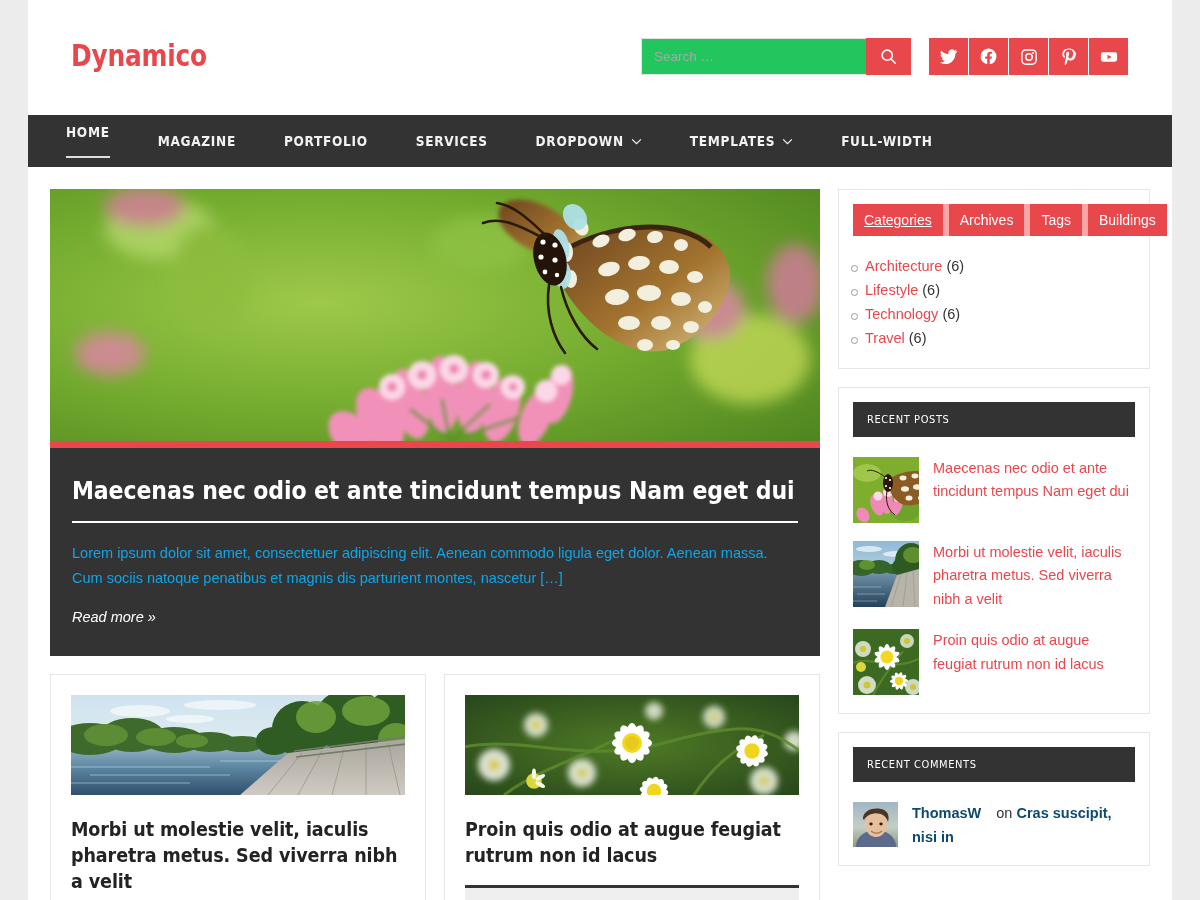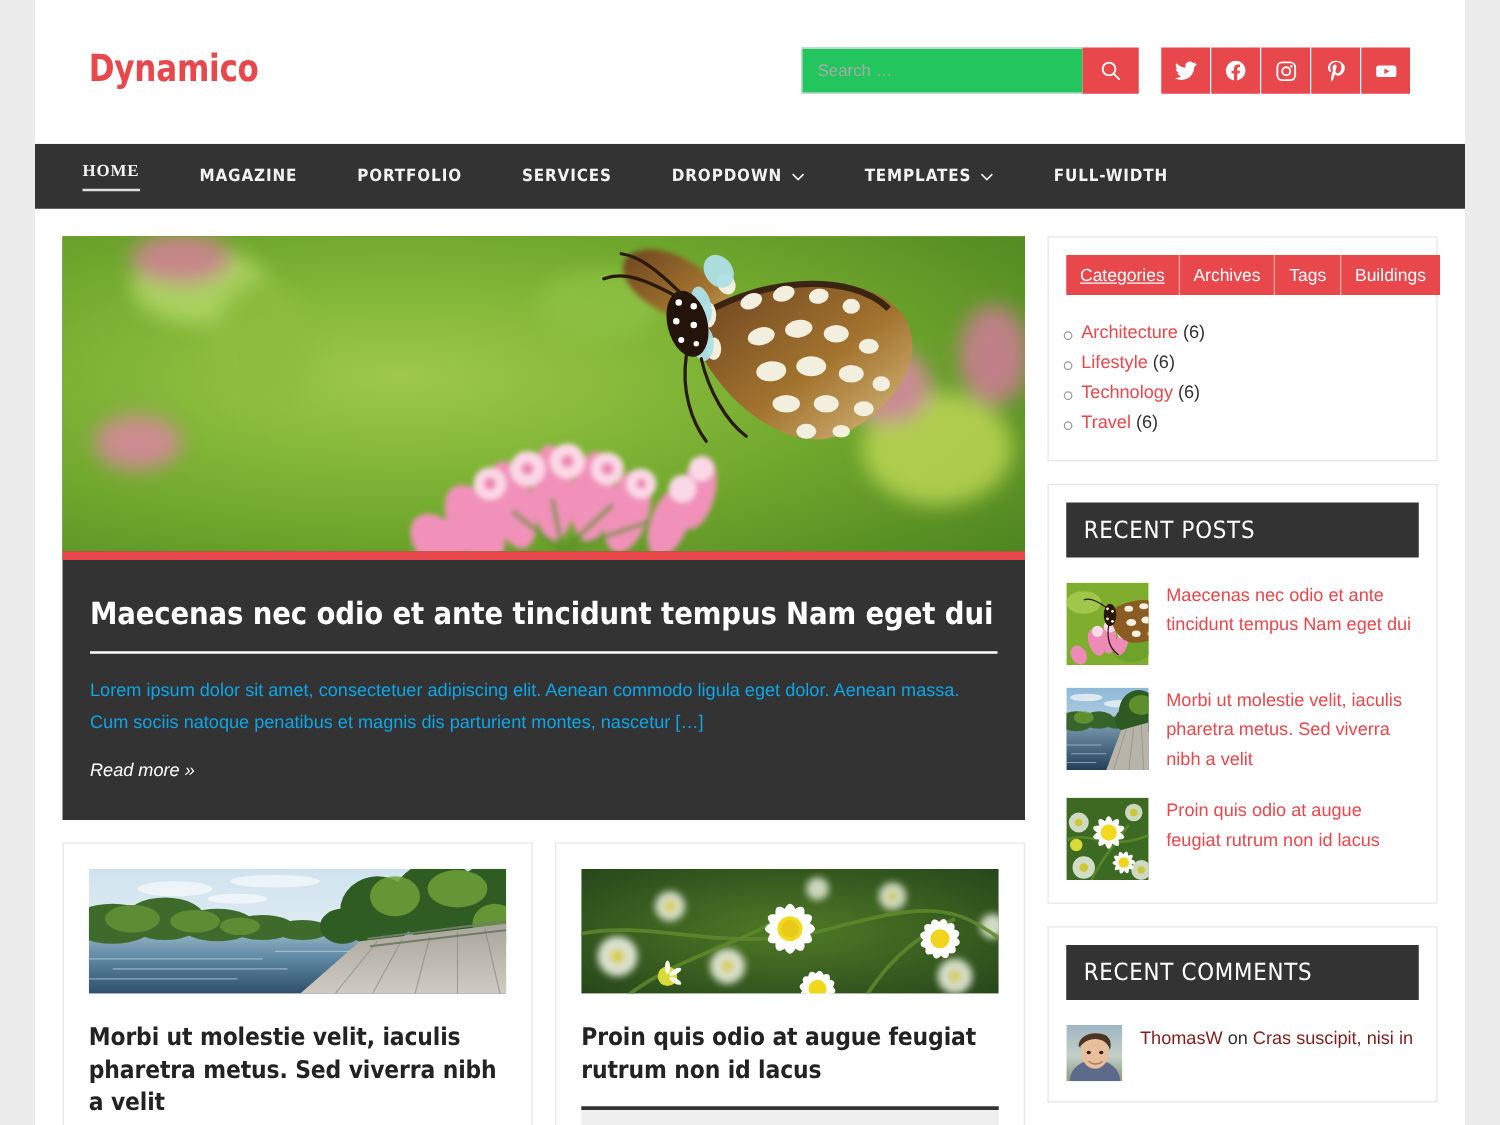--- a/index.html
+++ b/index.html
@@ -51,21 +51,21 @@
     height: 52px; background: #333; display: flex; align-items: center;
     padding-left: 14px;
   }
   .nav-item {
     display: flex; align-items: center; gap: 7px;
     padding: 0 24px; height: 52px; color: #f2f2f2;
     font-family: "DejaVu Sans Condensed", "Liberation Sans Narrow", "Liberation Sans", sans-serif;
     font-size: 13.5px; font-weight: bold; letter-spacing: 0.7px;
     text-decoration: none; cursor: pointer;
   }
-  .nav-item.active .nav-label { border-bottom: 2px solid #ddd; padding-bottom: 6px; font-family: Liberation Serif, serif; }
+  .nav-item.active .nav-label { border-bottom: 2px solid #ddd; padding-bottom: 16px; }
   .chev { display: block; }
 
   
   .content { display: flex; padding: 22px 22px 0 22px; gap: 18px; }
   .main { width: 770px; }
   .sidebar { width: 312px; }
 
   
   .feature { background: #333; }
   .feature-img {
@@ -102,53 +102,53 @@
   .card-meta {
     background: #efefef; padding: 13px 14px; font-size: 13px; color: #444;
   }
 
   
   .widget { border: 1px solid #e6e6e6; background: #fff; margin-bottom: 18px; }
   .tabs { display: flex; padding: 14px 14px 0 14px; }
   .tab {
     background: #e8474c; color: #fff; border: none; cursor: pointer;
     padding: 8px 11px; font-size: 14px; font-family: "Liberation Sans", sans-serif;
-    border-right: 1px solid #fca5a5;
+    border-right: 6px solid #fca5a5;
   }
   .tab:last-child { border-right: none; }
   .tab.active { text-decoration: underline; }
   .cat-list { list-style: none; padding: 18px 14px 18px 26px; }
   .cat-list li {
     font-size: 14.5px; color: #333; padding: 4px 0 4px 0; position: relative;
   }
   .cat-list li::before {
     content: ""; position: absolute; left: -14px; top: 11px;
     width: 5px; height: 5px; border: 1px solid #999; border-radius: 50%;
   }
   .cat-list a { color: #e8474c; text-decoration: none; }
   .cat-count { color: #333; }
 
   .widget-head {
     background: #333; color: #fff; margin: 14px 14px 0 14px; padding: 11px 14px;
-    font-size: 19px; letter-spacing: 0.6px;
+    font-size: 11px; letter-spacing: 0.6px;
     font-family: "DejaVu Sans Condensed", "Liberation Sans Narrow", "Liberation Sans", sans-serif;
   }
   .rp-list { padding: 20px 14px 16px 14px; }
   .rp-item { display: flex; gap: 14px; margin-bottom: 18px; }
   .rp-item:last-child { margin-bottom: 2px; }
   .rp-thumb { width: 66px; height: 66px; flex: none; overflow: hidden; position: relative; }
   .rp-title {
     color: #e8474c; font-size: 14.5px; line-height: 1.62; text-decoration: none;
   }
   .rc-list { padding: 20px 14px 16px 14px; }
   .rc-item { display: flex; gap: 14px; }
   .rc-avatar { width: 45px; height: 45px; flex: none; overflow: hidden; position: relative; }
   .rc-text { font-size: 14.5px; line-height: 1.6; color: #e8474c; }
-  .rc-text .on { color: #333; }
-  .rc-text a { color: #7f1d1d; text-decoration: none; }
+  .rc-text .on { color: #333; margin-left: 11px; }
+  .rc-text a { color: #0c4a6e; text-decoration: none; font-weight: bold; }
 
   
   .img-fill { position: absolute; inset: 0; }
 </style>
 </head>
 <body>
 
 <div class="page">
   <div class="container">
 

